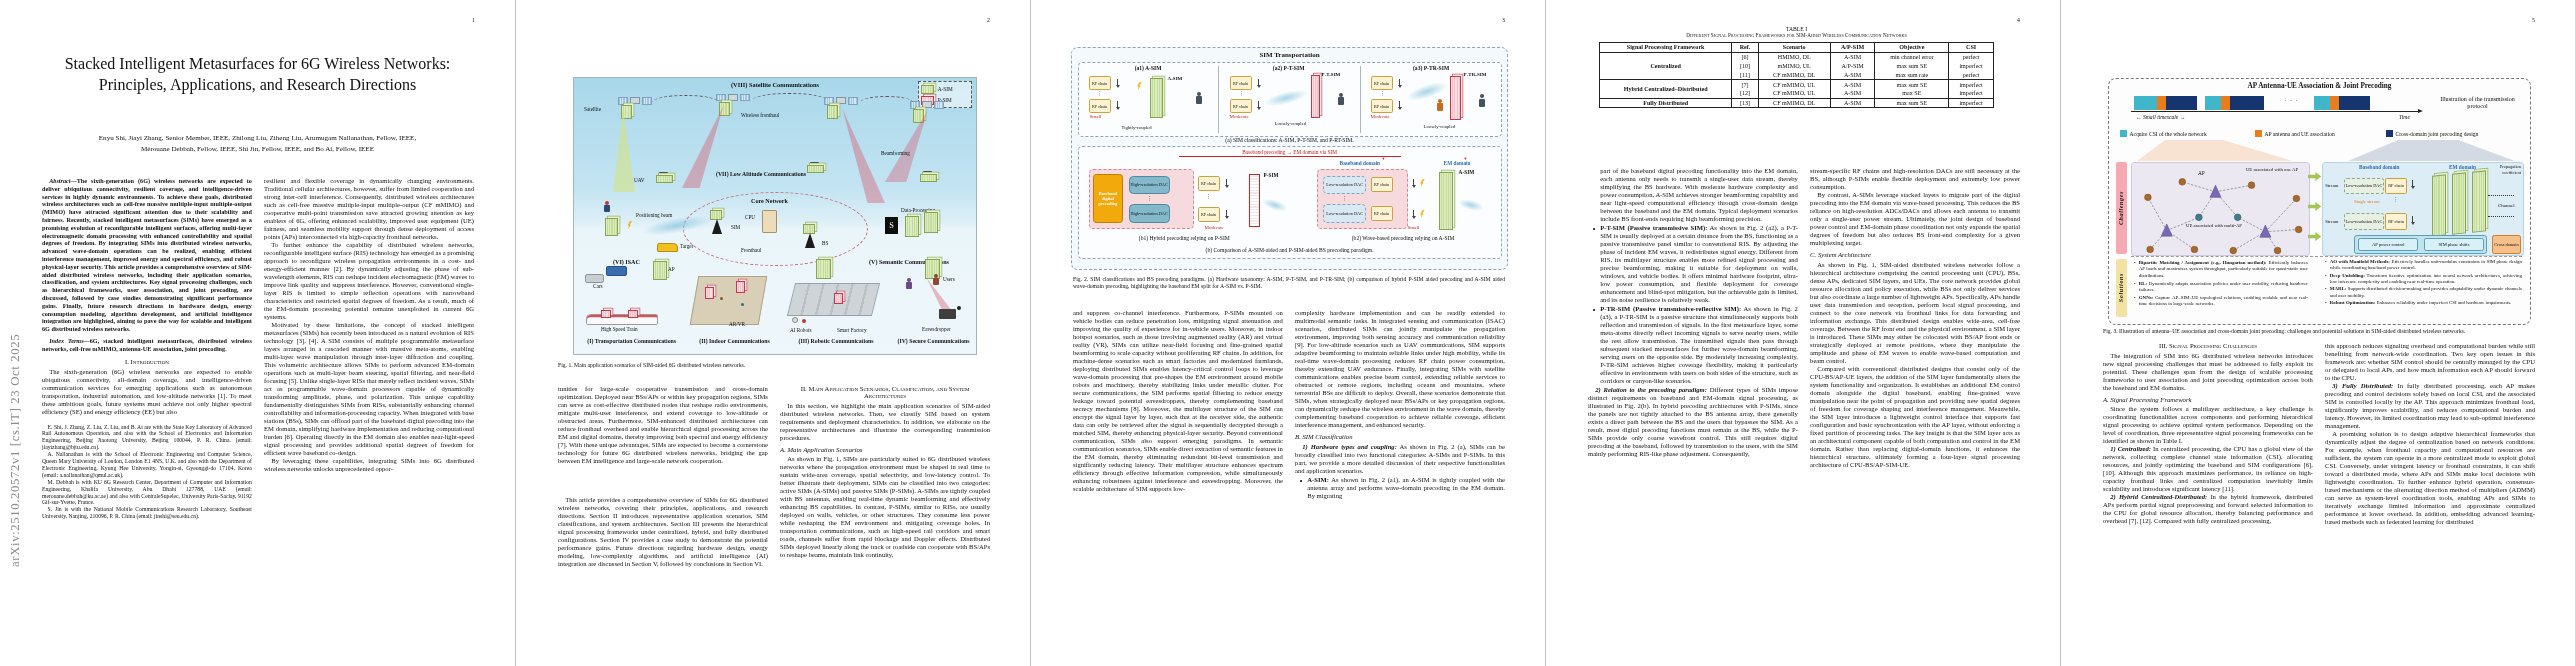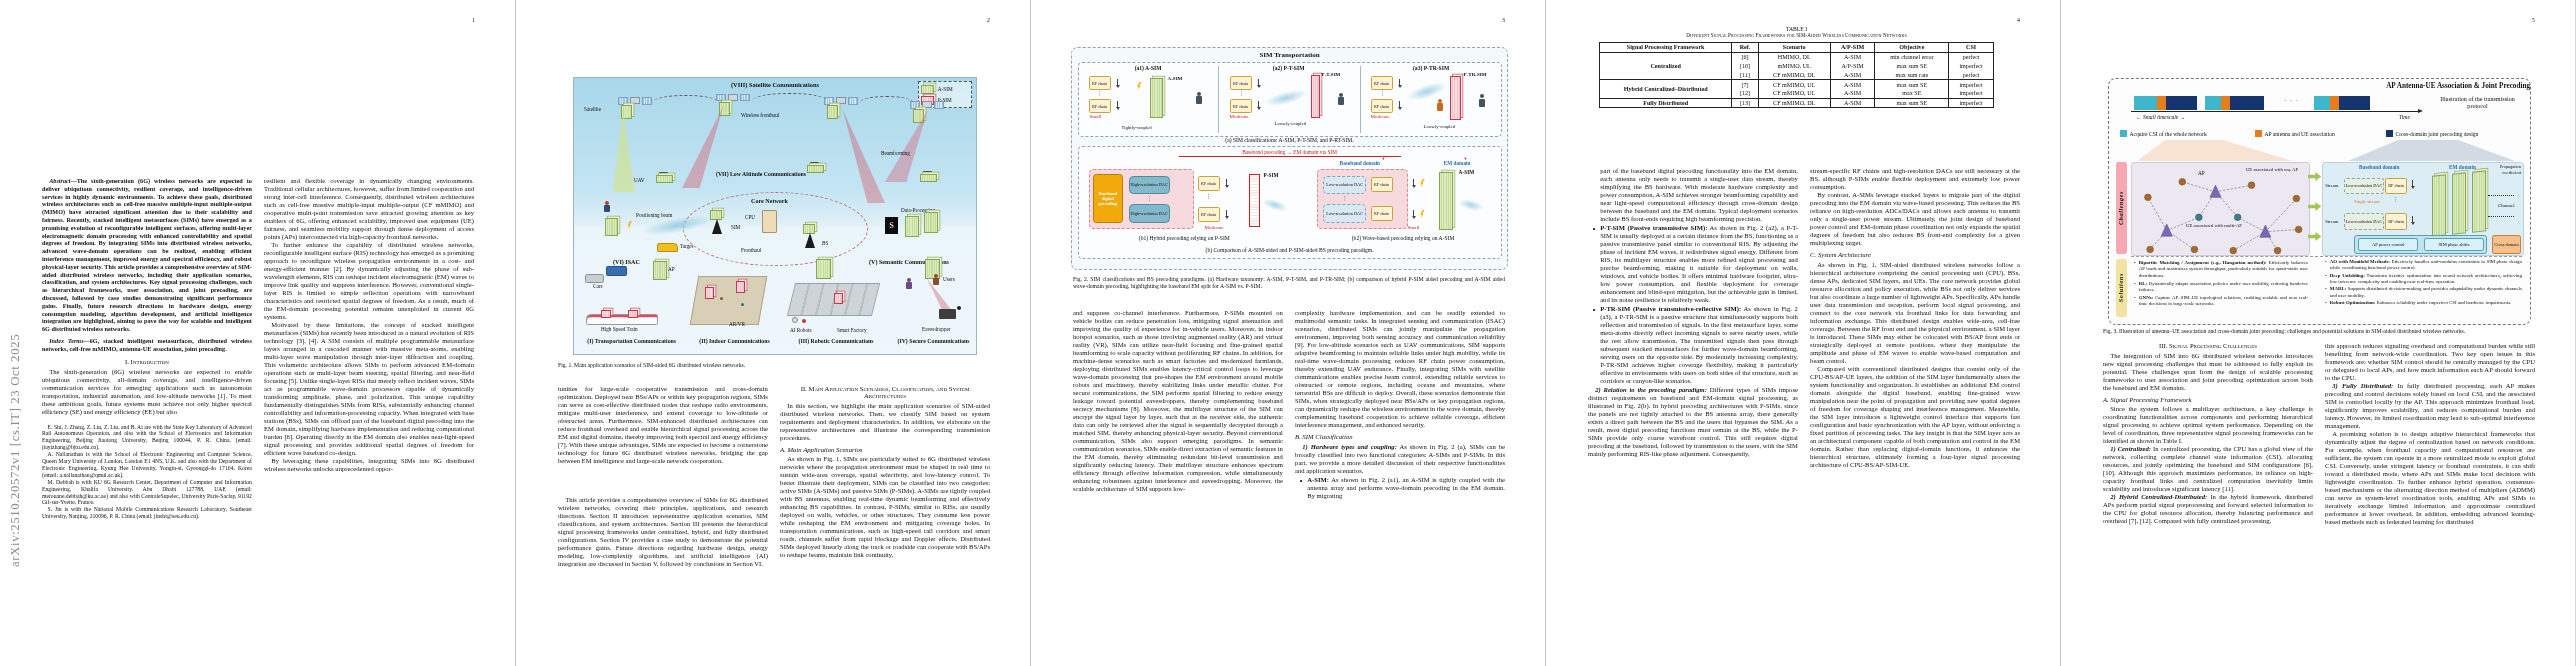--- a/index.html
+++ b/index.html
@@ -79,20 +79,25 @@
   .sbul .bdot{width:7.8px;text-align:center;flex:none;}
 </style>
 </head>
 <body>
 
 <div class="wrap">
 
   <section class="pg">
     <div class="arxiv">arXiv:2510.20572v1  [cs.IT]  23 Oct 2025</div>
     <div class="pn">1</div>
+    <h1 class="title">Stacked Intelligent Metasurfaces for 6G Wireless Networks: Principles, Applications, and Research Directions</h1>
+    <div class="authors">
+      <div>Enyu Shi, Jiayi Zhang, Senior Member, IEEE, Zhilong Liu, Ziheng Liu, Arumugam Nallanathan, Fellow, IEEE,</div>
+      <div>Mérouane Debbah, Fellow, IEEE, Shi Jin, Fellow, IEEE, and Bo Ai, Fellow, IEEE</div>
+    </div>
     <div class="cols" style="top:177px;height:485px">
       <div class="col">
         <p class="jp abs ind"><span class="lead">Abstract</span><span>—The sixth-generation (6G) wireless networks are expected to deliver ubiquitous connectivity, resilient coverage, and intelligence-driven services in highly dynamic environments. To achieve these goals, distributed wireless architectures such as cell-free massive multiple-input multiple-output (MIMO) have attracted significant attention due to their scalability and fairness. Recently, stacked intelligent metasurfaces (SIMs) have emerged as a promising evolution of reconfigurable intelligent surfaces, offering multi-layer electromagnetic domain processing with enhanced controllability and spatial degrees of freedom. By integrating SIMs into distributed wireless networks, advanced wave-domain operations can be realized, enabling efficient interference management, improved energy and spectral efficiency, and robust physical-layer security. This article provides a comprehensive overview of SIM-aided distributed wireless networks, including their application scenarios, classification, and system architectures. Key signal processing challenges, such as hierarchical frameworks, user association, and joint precoding, are discussed, followed by case studies demonstrating significant performance gains. Finally, future research directions in hardware design, energy consumption modeling, algorithm development, and artificial intelligence integration are highlighted, aiming to pave the way for scalable and intelligent 6G distributed wireless networks.</span></p>
         <p class="jp abs ind" style="margin-top:4.4px"><span class="lead">Index Terms</span><span>—6G, stacked intelligent metasurfaces, distributed wireless networks, cell-free mMIMO, antenna-UE association, joint precoding.</span></p>
         <div class="h1">I. Introduction</div>
         <p class="jp ind">The sixth-generation (6G) wireless networks are expected to enable ubiquitous connectivity, all-domain coverage, and intelligence-driven communication services for emerging applications such as autonomous transportation, industrial automation, and low-altitude networks [1]. To meet these ambitious goals, future systems must achieve not only higher spectral efficiency (SE) and energy efficiency (EE) but also</p>
         <div class="fns">
           <p class="fn">E. Shi, J. Zhang, Z. Liu, Z. Liu, and B. Ai are with the State Key Laboratory of Advanced Rail Autonomous Operation, and also with the School of Electronics and Information Engineering, Beijing Jiaotong University, Beijing 100044, P. R. China. (email: jiayizhang@bjtu.edu.cn).</p>
           <p class="fn">A. Nallanathan is with the School of Electronic Engineering and Computer Science, Queen Mary University of London, London E1 4NS, U.K. and also with the Department of Electronic Engineering, Kyung Hee University, Yongin-si, Gyeonggi-do 17104, Korea (email: a.nallanathan@qmul.ac.uk).</p>
           <p class="fn">M. Debbah is with KU 6G Research Center, Department of Computer and Information Engineering, Khalifa University, Abu Dhabi 127788, UAE (email: merouane.debbah@ku.ac.ae) and also with CentraleSupelec, University Paris-Saclay, 91192 Gif-sur-Yvette, France.</p>
@@ -470,21 +475,21 @@
         <p class="jp ind">As shown in Fig. 1, SIM-aided distributed wireless networks follow a hierarchical architecture comprising the central processing unit (CPU), BSs, dense APs, dedicated SIM layers, and UEs. The core network provides global resource allocation and policy execution, while BSs not only deliver services but also coordinate a large number of lightweight APs. Specifically, APs handle user data transmission and reception, perform local signal processing, and connect to the core network via fronthaul links for data forwarding and information exchange. This distributed design enables wide-area, cell-free coverage. Between the RF front end and the physical environment, a SIM layer is introduced. These SIMs may either be colocated with BS/AP front ends or strategically deployed at remote positions, where they manipulate the amplitude and phase of EM waves to enable wave-based computation and beam control.</p>
         <p class="jp ind">Compared with conventional distributed designs that consist only of the CPU-BS/AP-UE layers, the addition of the SIM layer fundamentally alters the system functionality and organization. It establishes an additional EM control domain alongside the digital baseband, enabling fine-grained wave manipulation near the point of propagation and providing new spatial degrees of freedom for coverage shaping and interference management. Meanwhile, the SIM layer introduces a lightweight control interface that supports fast configuration and basic synchronization with the AP layer, without enforcing a fixed partition of processing tasks. The key insight is that the SIM layer acts as an architectural component capable of both computation and control in the EM domain. Rather than replacing digital-domain functions, it enhances the hierarchical structure, ultimately forming a four-layer signal processing architecture of CPU-BS/AP-SIM-UE.</p>
       </div>
     </div>
   </section>
 
   <section class="pg">
     <div class="pn">5</div>
 
     <div class="figbox" style="left:47px;top:78px;width:421px;height:245px;border:0.8px dashed #777;border-radius:7.8px;background:#fdfdfd;">
-      <div class="al fb" style="left:0;right:0;top:2.8px;text-align:right;font-size:7.2px">AP Antenna-UE Association &amp; Joint Precoding</div>
+      <div class="al fb" style="left:0;right:0;top:2.8px;text-align:center;font-size:7.2px">AP Antenna-UE Association &amp; Joint Precoding</div>
 
       <div class="al" style="left:25px;top:16.7px;width:23px;height:14.5px;background:#3fb6c9"></div>
       <div class="al" style="left:48px;top:16.7px;width:9px;height:14.5px;background:#e87d1e"></div>
       <div class="al" style="left:57px;top:16.7px;width:31px;height:14.5px;background:#16356e"></div>
       <div class="al" style="left:96px;top:16.7px;width:16.7px;height:14.5px;background:#3fb6c9"></div>
       <div class="al" style="left:112px;top:16.7px;width:9px;height:14.5px;background:#e87d1e"></div>
       <div class="al" style="left:121px;top:16.7px;width:34px;height:14.5px;background:#16356e"></div>
       <div class="al" style="left:167px;top:19px;width:31px;text-align:center;font-size:6.1px;letter-spacing:1.1px">· · ·</div>
       <div class="al" style="left:205px;top:16.7px;width:16.7px;height:14.5px;background:#3fb6c9"></div>
       <div class="al" style="left:221px;top:16.7px;width:9px;height:14.5px;background:#e87d1e"></div>

